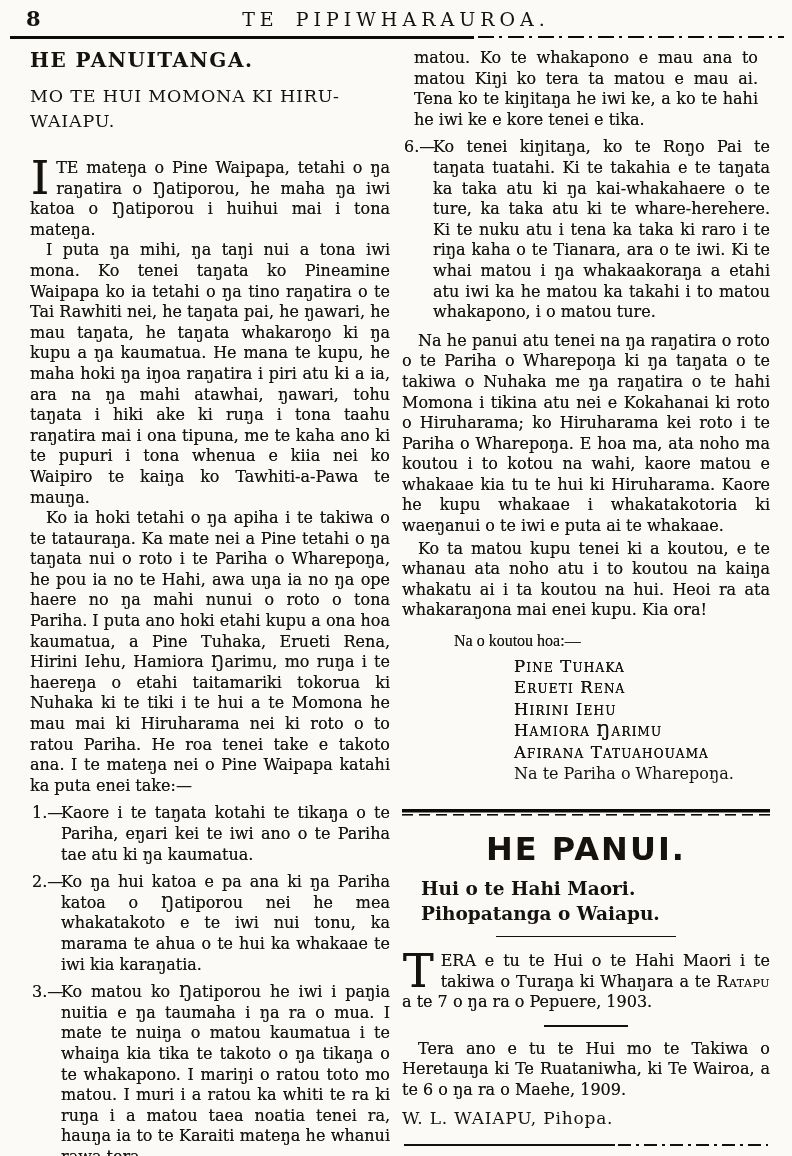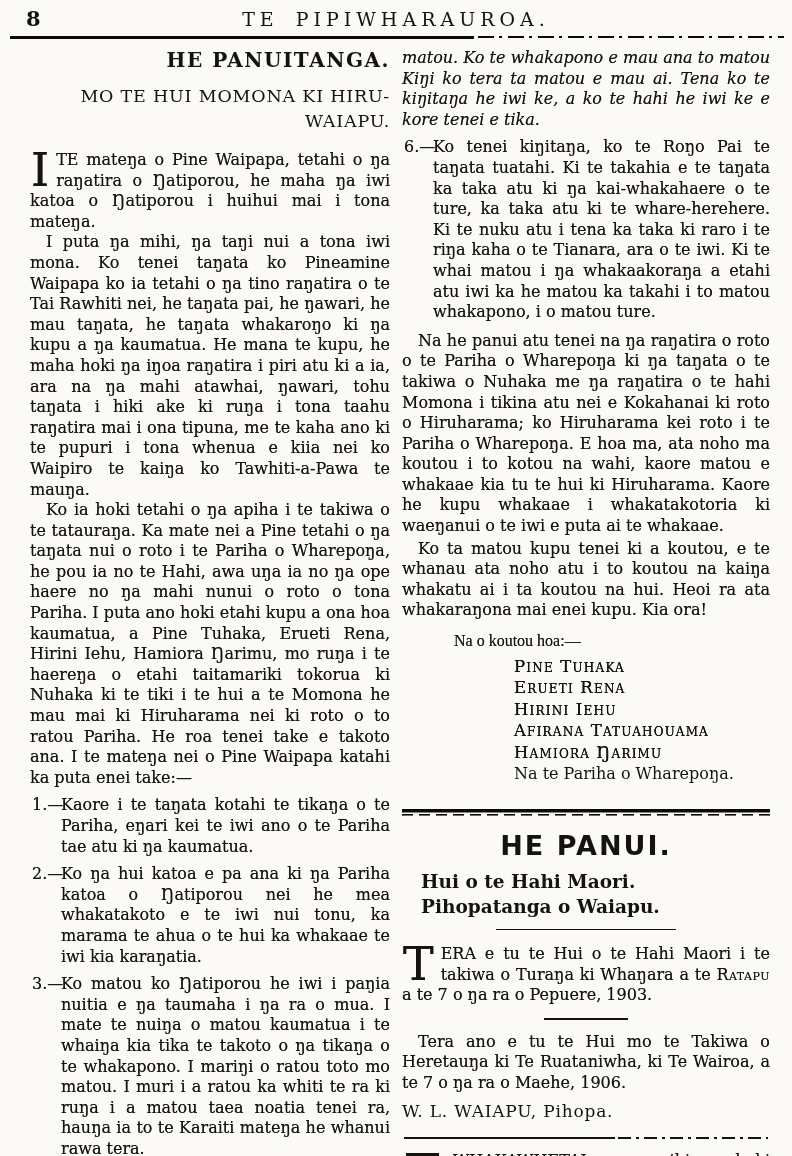--- a/index.html
+++ b/index.html
@@ -30,54 +30,54 @@
   .col-right{position:absolute;left:402px;top:40px;width:368px;}
 
   .body-text, .p, .li, .cont{
     font-size:16px;line-height:20.6px;text-align:justify;
     text-shadow:0 0 0.3px rgba(20,16,10,.65);
   }
   .p{margin:0;}
   .indent{text-indent:16px;}
 
   
-  .a1-title{margin:2px 0 12px;text-align:right;font-size:20px;font-weight:bold;letter-spacing:1.5px;}
-  .a1-sub{margin:0 0 16px;text-align:right;font-size:17.5px;line-height:25px;letter-spacing:.8px;}
+  .a1-title{margin:2px 0 12px;text-align:left;font-size:20px;font-weight:bold;letter-spacing:1.5px;}
+  .a1-sub{margin:0 0 24px;text-align:left;font-size:17.5px;line-height:25px;letter-spacing:.8px;}
 
   
   .dropcap{
     float:left;font-size:46px;line-height:37px;padding:2px 7px 0 1px;
     font-weight:normal;text-shadow:0 0 0.5px #000;
   }
   .dropcap.big{font-size:56px;line-height:44px;padding-right:9px;}
 
   
   .li{position:relative;padding-left:31px;margin-top:7px;}
   .li .num{position:absolute;left:2px;top:0;text-indent:0;}
 
-  .cont{margin:0 0 4px;font-style:italic;}
+  .cont{margin:0 12px 4px;}
 
   .salutation{margin:10px 0 4px 52px;text-align:left;font-family:Liberation Serif, serif;}
   .signatures{margin:2px 0 0 112px;}
   .sig-name{font-variant:small-caps;letter-spacing:1.2px;font-size:16.5px;line-height:21.5px;text-shadow:0 0 .3px #000;}
   .signoff{font-size:16px;line-height:21.5px;}
 
   
   .heavy-bar{
     margin:24px 0 14px;height:7px;
     background:
       linear-gradient(#0b0908,#0b0908) top/100% 3.5px no-repeat,
       repeating-linear-gradient(90deg,#0b0908 0 11px,transparent 11px 17px) bottom/100% 1.6px no-repeat;
   }
 
   
   .a2-title{
     margin:6px 0 8px;text-align:center;
     font-family:"DejaVu Sans","Liberation Sans",sans-serif;
-    font-size:27px;font-weight:bold;letter-spacing:2px;
+    font-size:32px;font-weight:bold;letter-spacing:2px;
   }
   .a2-sub{margin:0 auto 6px;max-width:330px;font-size:18.5px;font-weight:bold;line-height:25px;}
 
   .short-rule{height:1.6px;background:#14110d;margin:10px auto 14px;}
   .short-rule.w180{width:180px;}
   .short-rule.w84{width:84px;margin:12px auto 12px;}
 
   .thin-split-rule{display:flex;align-items:center;margin:16px 2px 12px;}
   .thin-split-rule .solid{flex:0 0 58%;height:1.6px;background:#14110d;}
   .thin-split-rule .dash{
@@ -132,36 +132,36 @@
 
     <p class="p indent" style="margin-top:8px;">Na he panui atu tenei na ŋa raŋatira o roto o te Pariha o Wharepoŋa ki ŋa taŋata o te takiwa o Nuhaka me ŋa raŋatira o te hahi Momona i tikina atu nei e Kokahanai ki roto o Hiruharama; ko Hiruharama kei roto i te Pariha o Wharepoŋa. E hoa ma, ata noho ma koutou i to kotou na wahi, kaore matou e whakaae kia tu te hui ki Hiruharama. Kaore he kupu whakaae i whakatakotoria ki waeŋanui o te iwi e puta ai te whakaae.</p>
     <p class="p indent" style="margin-top:2px;">Ko ta matou kupu tenei ki a koutou, e te whanau ata noho atu i to koutou na kaiŋa whakatu ai i ta koutou na hui. Heoi ra ata whakaraŋona mai enei kupu. Kia ora!</p>
 
     <div class="salutation body-text">Na o koutou hoa:—</div>
 
     <div class="signatures">
       <div class="sig-name">Pine Tuhaka</div>
       <div class="sig-name">Erueti Rena</div>
       <div class="sig-name">Hirini Iehu</div>
+      <div class="sig-name">Hamiora Ŋarimu</div>
       <div class="sig-name">Afirana Tatuahouama</div>
-      <div class="sig-name">Hamiora Ŋarimu</div>
       <div class="signoff">Na te Pariha o Wharepoŋa.</div>
     </div>
 
     <div class="heavy-bar"></div>
 
     <div class="a2-title">HE PANUI.</div>
     <div class="a2-sub">Hui o te Hahi Maori.  Pihopatanga o Waiapu.</div>
     <div class="short-rule w180"></div>
 
     <p class="p"><span class="dropcap">T</span><span>ERA e tu te Hui o te Hahi Maori i te takiwa o Turaŋa ki Whaŋara a te </span><span class="smallcaps">Ratapu</span><span> a te 7 o ŋa ra o Pepuere, 1903.</span></p>
 
     <div class="short-rule w84"></div>
 
-    <p class="p indent">Tera ano e tu te Hui mo te Takiwa o Heretauŋa ki Te Ruataniwha, ki Te Wairoa, a te 7 o ŋa ra o Maehe, 1906.</p>
+    <p class="p indent">Tera ano e tu te Hui mo te Takiwa o Heretauŋa ki Te Ruataniwha, ki Te Wairoa, a te 6 o ŋa ra o Maehe, 1909.</p>
 
     <div class="bishop-sig">W. L. WAIAPU, Pihopa.</div>
 
     <div class="thin-split-rule">
       <div class="solid"></div>
       <div class="dash"></div>
     </div>
 
     <p class="p"><span class="dropcap big">E</span><span>WHAKAWHETAI ana, e mihi ana hoki a </span></p>
   </div>

